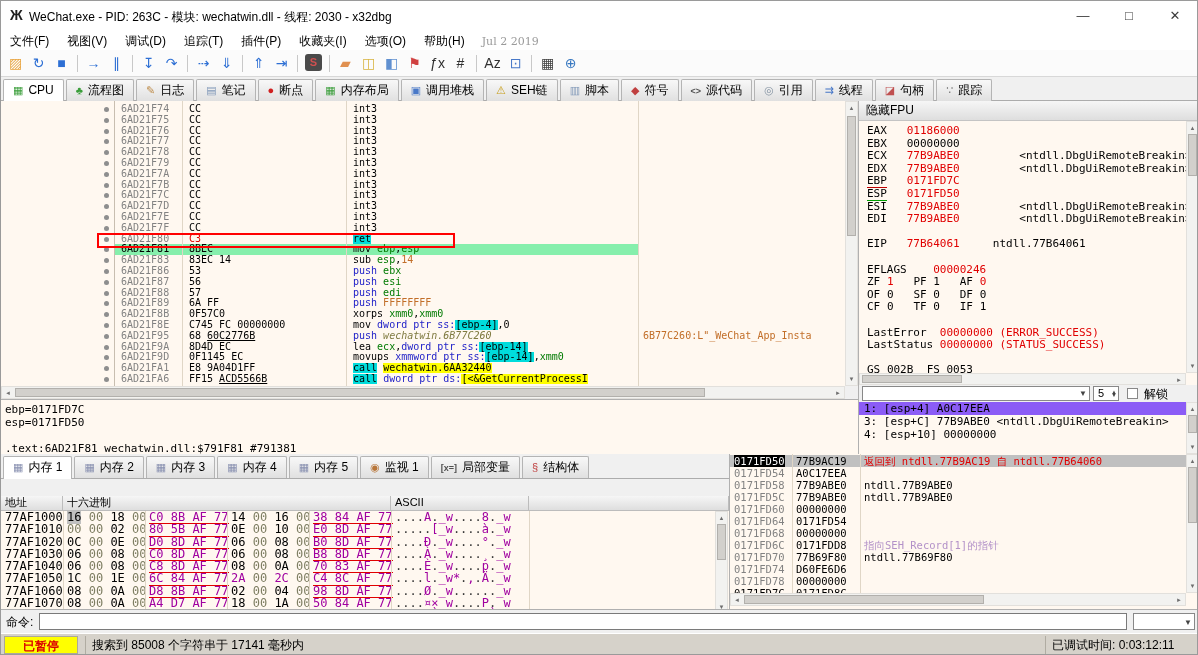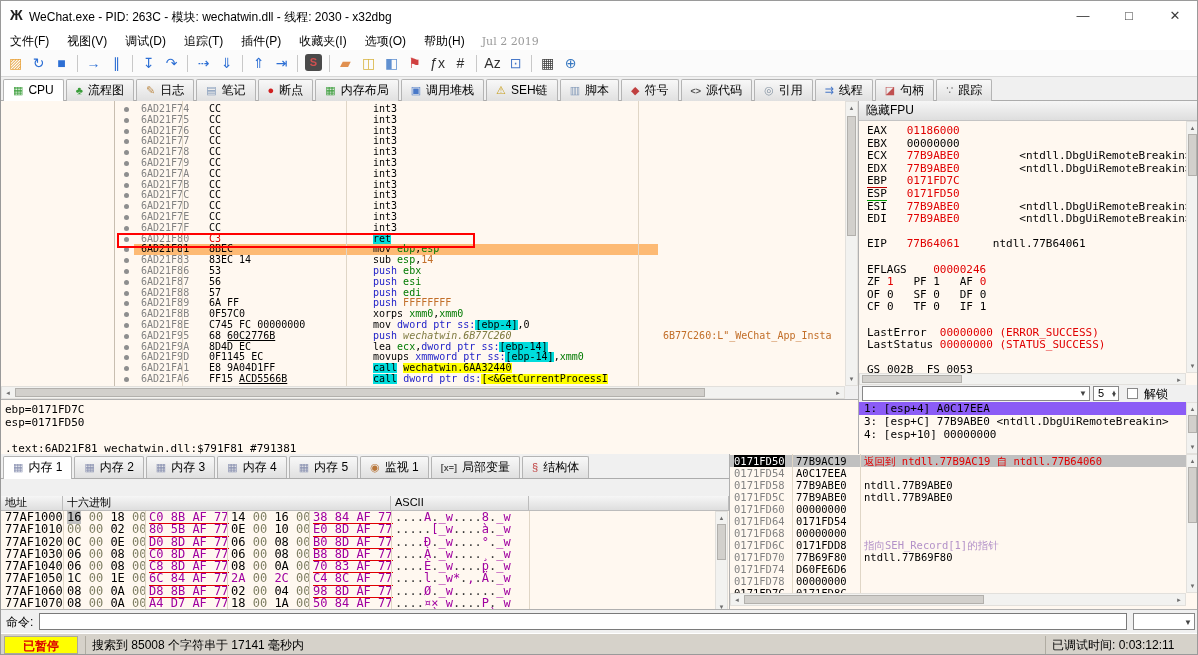--- a/index.html
+++ b/index.html
@@ -25,28 +25,28 @@
   #btabs{left:0;top:453px;width:728px;height:25px;}
   .tab{display:inline-block;height:21px;margin:2px 0 0 2px;padding:0 9px;line-height:20px;
        background:linear-gradient(#F8F8F8,#E0E0E0);border:1px solid #B4B4B4;border-bottom:none;
        border-radius:2px 2px 0 0;font-size:12px;vertical-align:top;}
   .tab.active{background:#FFF;height:22px;}
   .ticon{margin-right:5px;font-size:11px;}
   .ticon.small{font-size:9px;font-weight:bold;}
   
   #disasm{position:absolute;left:0;top:100px;width:857px;height:298px;background:#FFF8F0;overflow:hidden;}
   #disasm-rows{position:absolute;left:0;top:3px;width:845px;}
-  .drow{position:relative;height:10.8px;line-height:10.8px;font-family:"DejaVu Sans Mono",monospace;font-size:10px;white-space:pre;margin-left:20px;}
+  .drow{position:relative;height:10.8px;line-height:10.8px;font-family:"DejaVu Sans Mono",monospace;font-size:10px;white-space:pre;}
   .dcell{position:absolute;top:0;height:100%;overflow:hidden;box-sizing:border-box;}
   .d-addr{left:113px;width:68px;padding-left:7px;color:#828282;}
   .d-bytes{left:181px;width:164px;padding-left:7px;color:#000;}
   .d-instr{left:345px;width:292px;padding-left:7px;}
   .d-cmt{left:637px;width:206px;padding-left:5px;color:#C26E28;}
   .d-dot{position:absolute;left:103px;top:3px;width:5px;height:5px;border-radius:50%;background:#8E8E8E;}
-  .dsel{background:#fdba74;}
+  .dsel{background:#86efac;}
   .d-addr.dsel{color:#000;}
   .t-b{color:#000;}.t-u{color:#000;text-decoration:underline;}.t-r{color:#E00000;}
   .t-mn{color:#000;}.t-pu{color:#2323C8;}.t-reg{color:#007A00;}.t-val{color:#C26E28;}
   .t-mem{color:#2323C8;}.t-mod{color:#7F7A40;font-style:italic;}
   .t-br{background:#00DCDC;color:#000;}.t-cy{background:#00DCDC;color:#000;}.t-ye{background:#FFFF00;color:#000;}
   .redbox{position:absolute;left:96px;top:-1px;width:354px;height:11px;border:2px solid #FF0000;z-index:5;pointer-events:none;}
   .vline{position:absolute;width:1px;background:#E0D6C6;}
   
   #infopane{position:absolute;left:0;top:398px;width:857px;height:55px;background:#FFF8F0;border-top:1px solid #B0B0B0;
             box-sizing:border-box;padding:3px 0 0 4px;}

